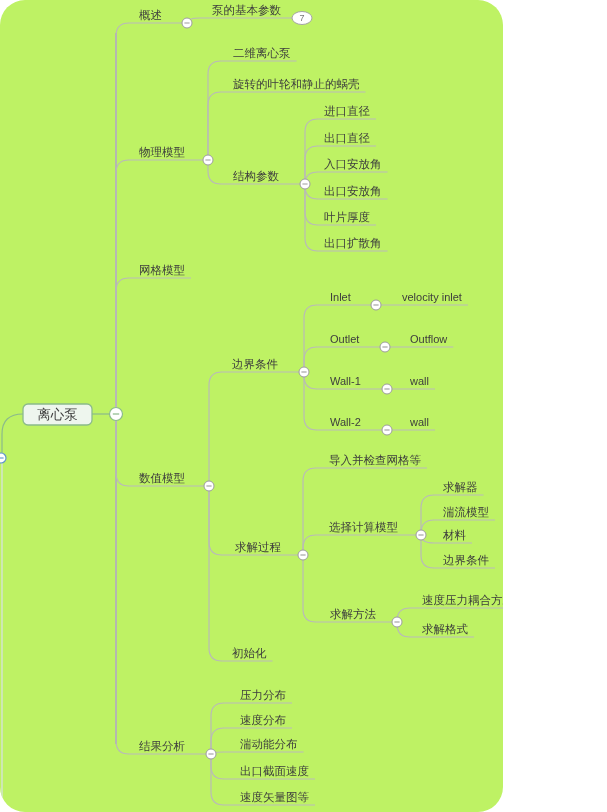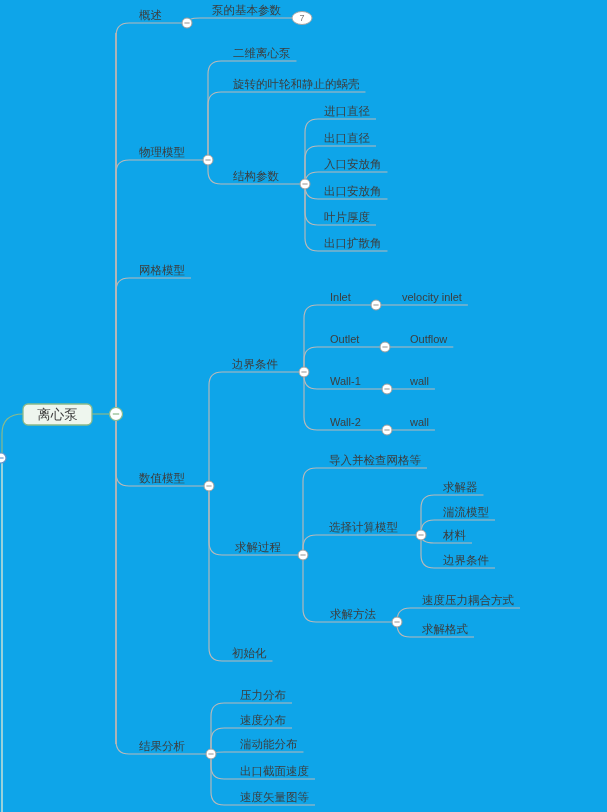--- a/index.html
+++ b/index.html
@@ -1,16 +1,16 @@
 <!DOCTYPE html>
 <html><head>
 <meta charset="utf-8">
 <style>
   html,body{margin:0;padding:0;background:#ffffff;}
-  .stage{width:607px;height:812px;position:relative;overflow:hidden;background:#0ea5e9;}
+  .stage{width:503px;height:812px;position:relative;overflow:hidden;background:#bef264;border-radius:25px;}
   svg{display:block;}
   text{font-family:"Liberation Sans","DejaVu Sans",sans-serif;fill:#3d3d3d;}
   text.cjk{font-size:11.5px;}
   text.en{font-size:11px;}
   text.root-label{font-size:13.5px;text-anchor:middle;}
   text.badge-num{font-size:9px;fill:#777;text-anchor:middle;}
 </style>
 </head>
 <body>
 

